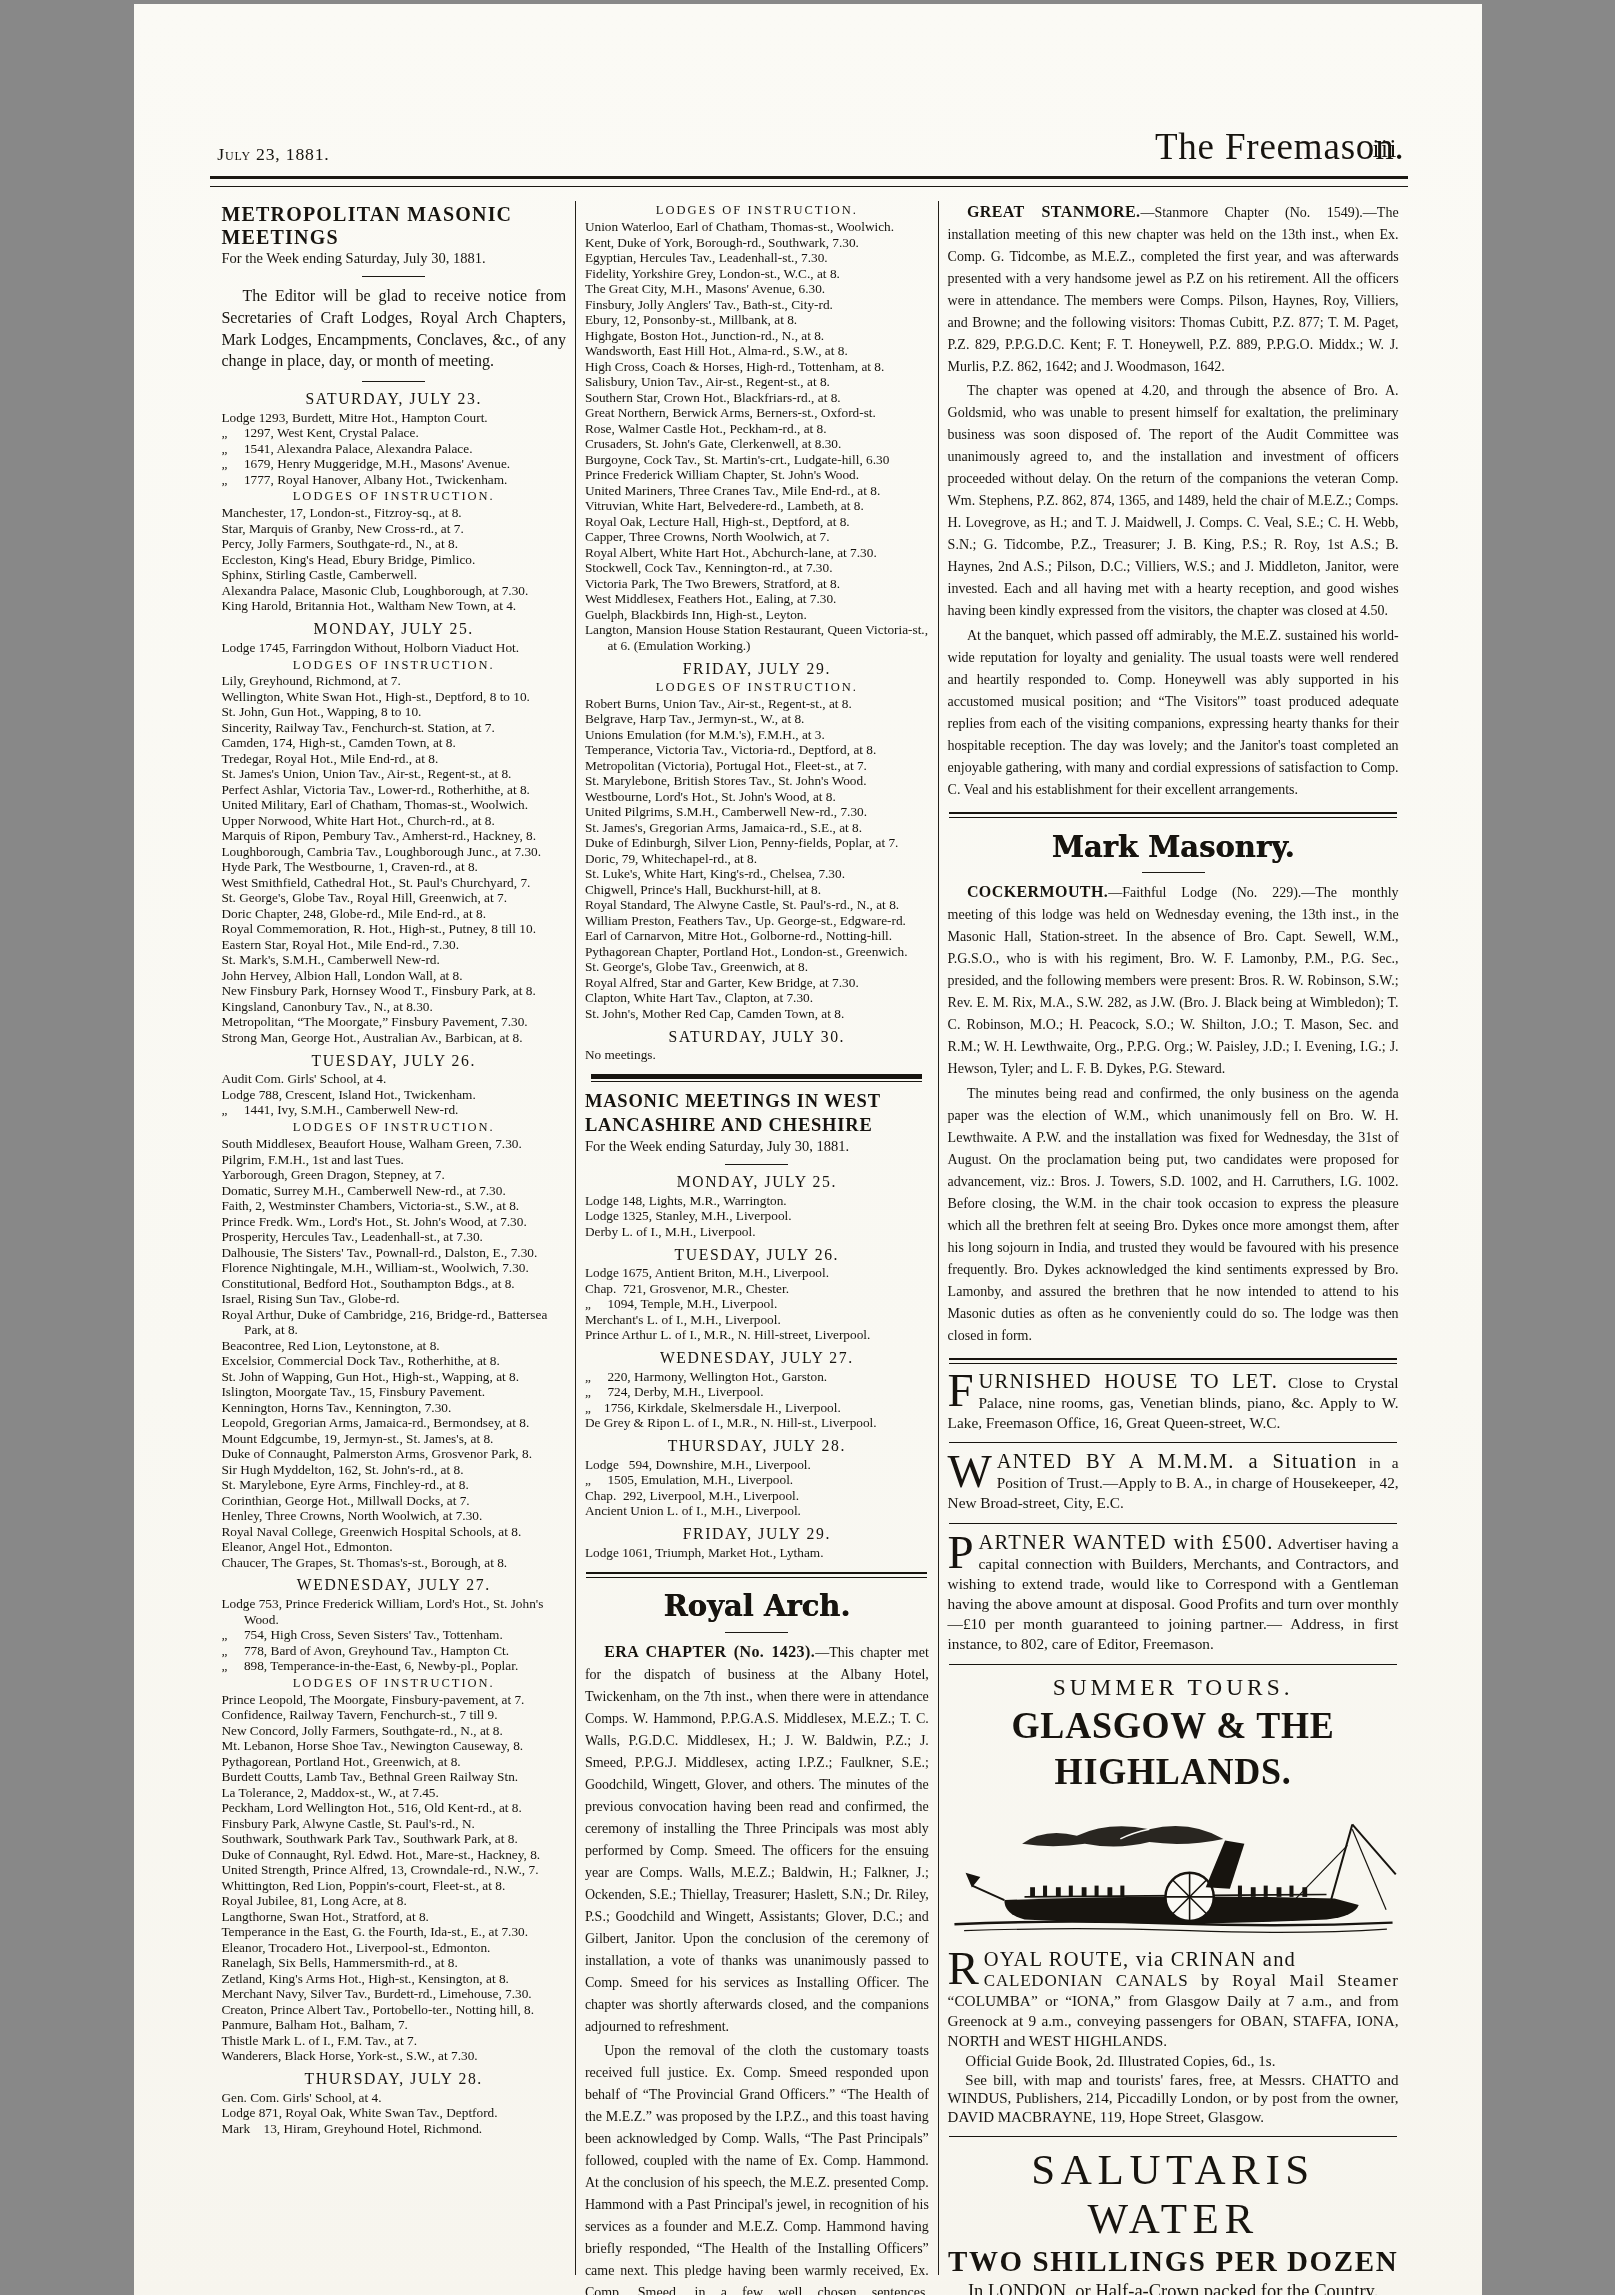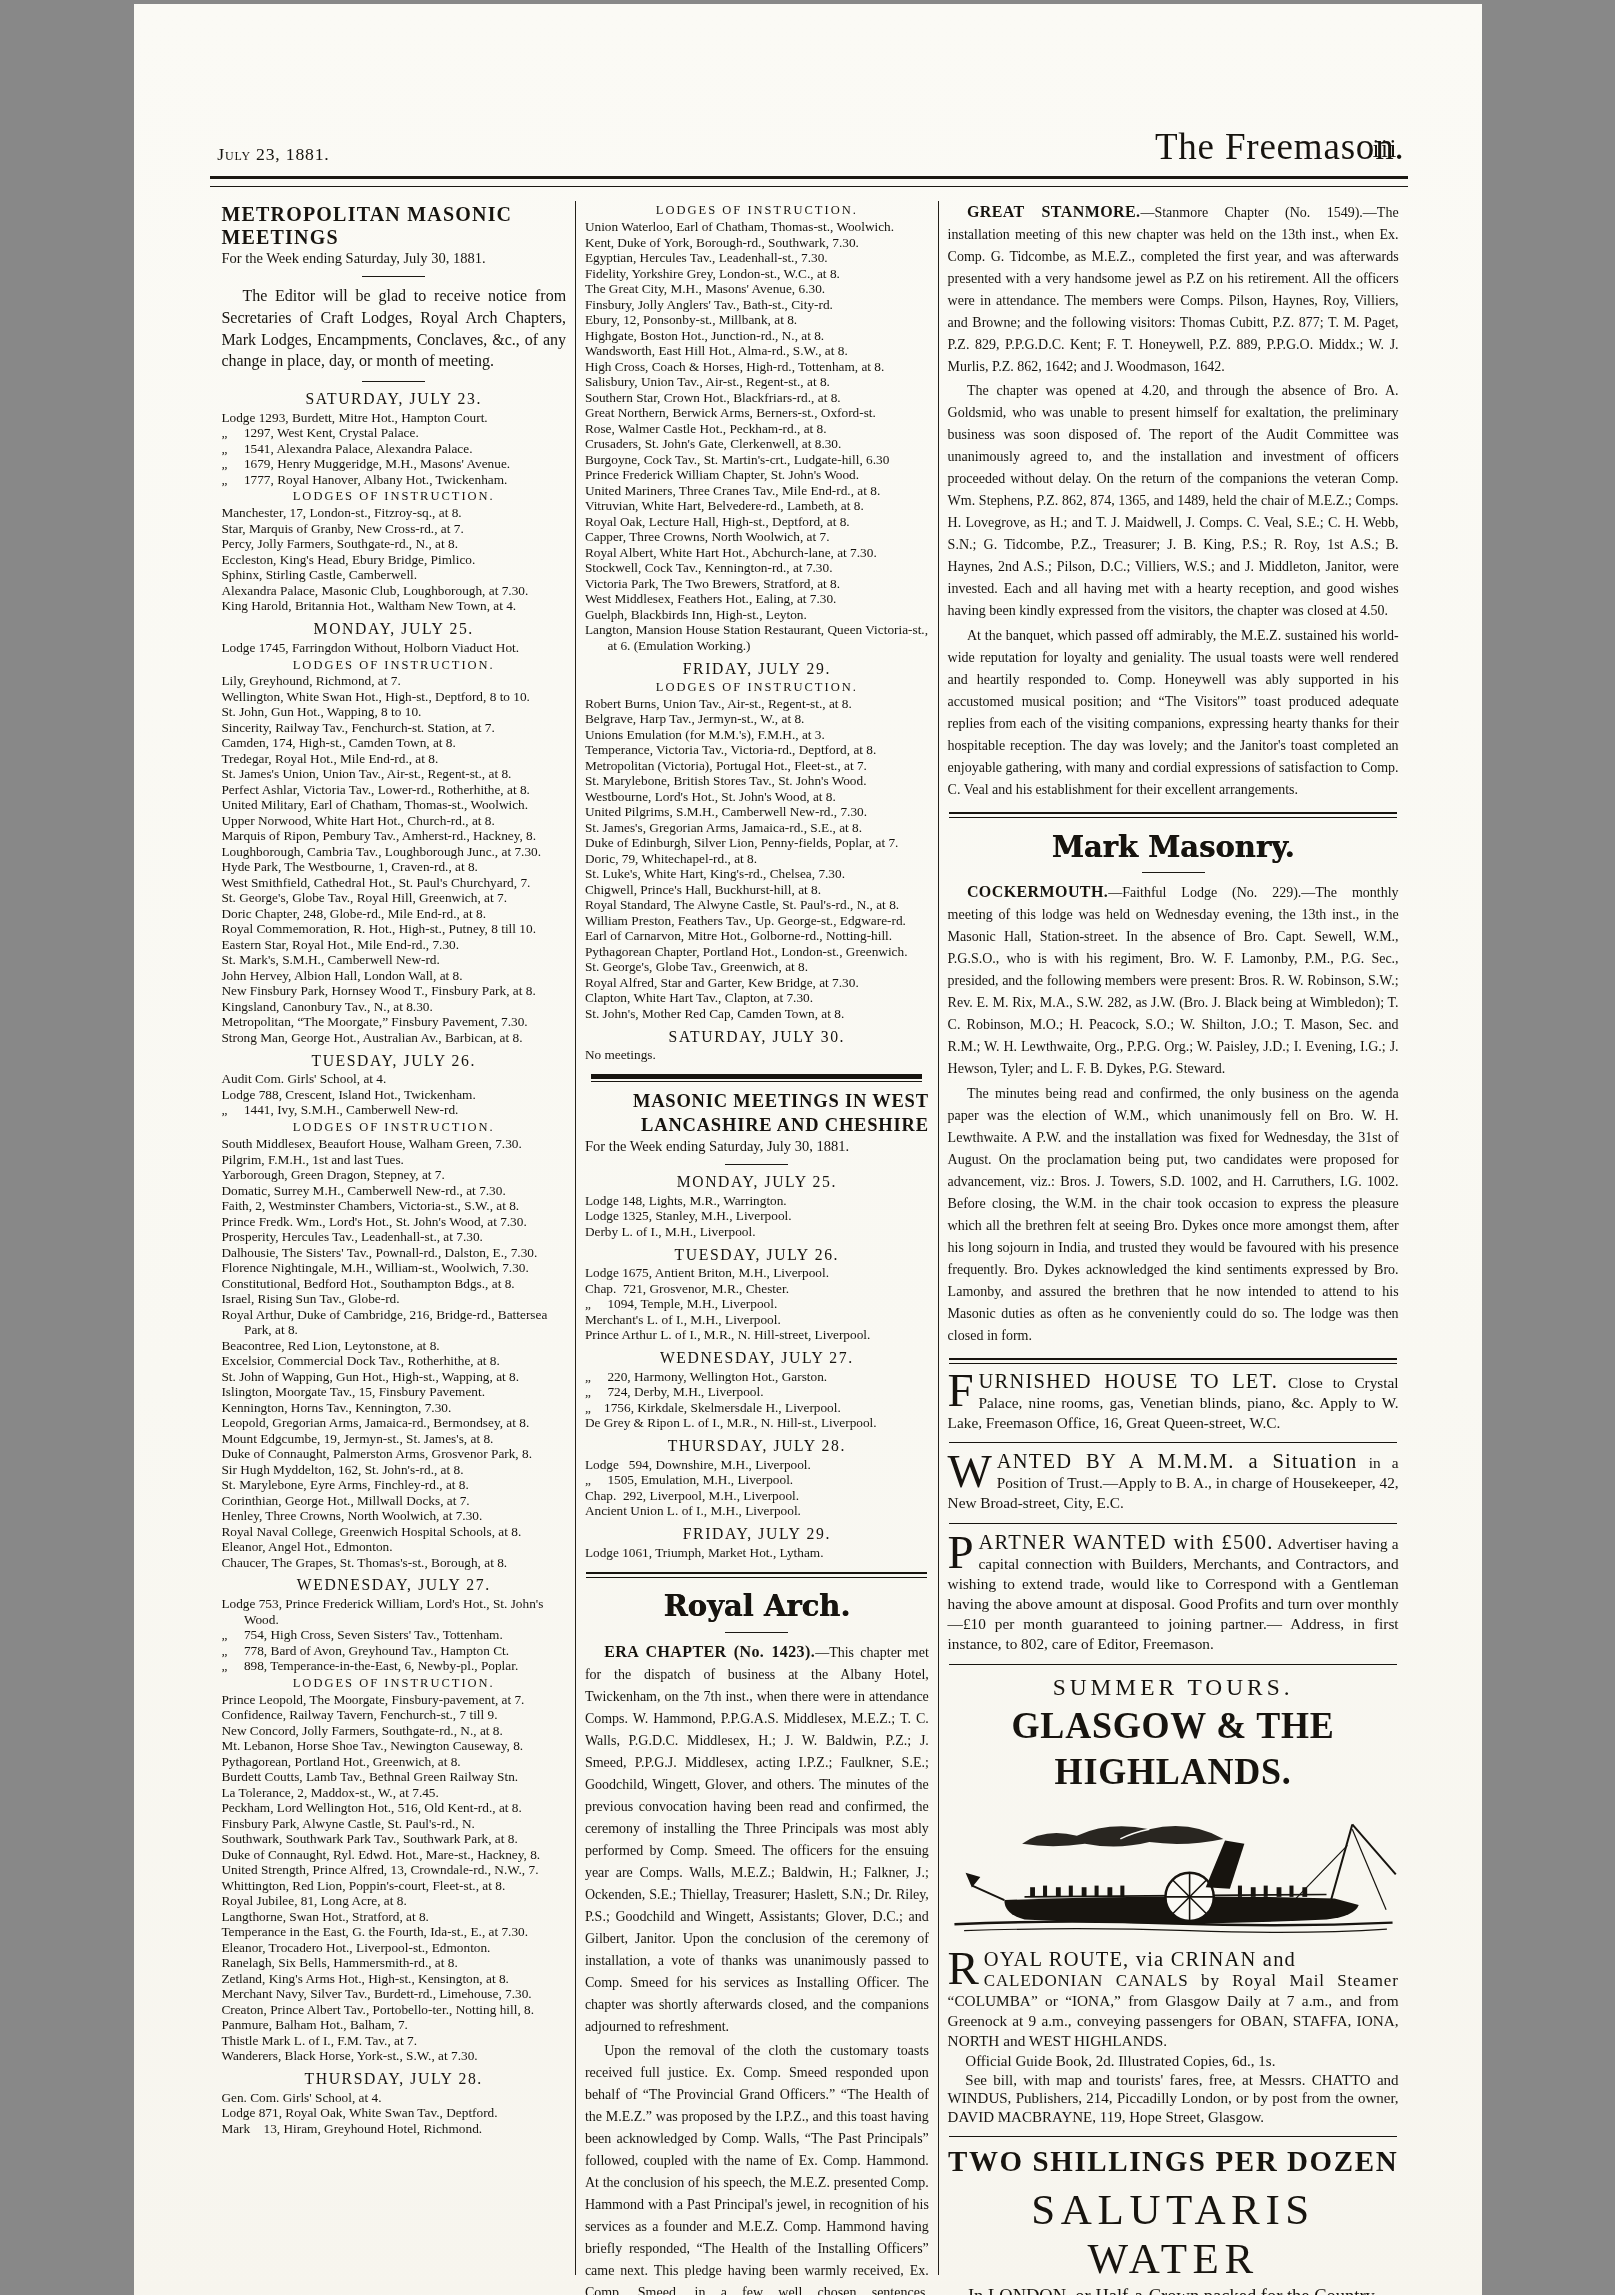--- a/index.html
+++ b/index.html
@@ -12,21 +12,21 @@
   .hdr-title{position:absolute;left:0;right:0;bottom:0;text-align:right;font-size:37px;letter-spacing:0.8px;}
   .hdr-folio{position:absolute;right:6.4px;bottom:4.8px;font-size:25px;letter-spacing:1.6px;}
   .headrule1{position:absolute;top:172px;left:76px;right:74px;border-top:3.2px solid #1b1813;}
   .headrule2{position:absolute;top:182px;left:76px;right:74px;border-top:1.6px solid #1b1813;}
   
   .cols{position:absolute;top:197px;left:79px;right:74px;bottom:24px;display:flex;}
   .col{width:487px;padding:0 8.9px;box-sizing:border-box;}
   .col+.col{border-left:1.6px solid #24201a;}
   
   .h1{font-size:20px;font-weight:bold;text-align:left;letter-spacing:1.2px;margin:1.6px 0 1.6px;}
-  .h2{font-size:18.5px;font-weight:bold;text-align:right;letter-spacing:0.8px;line-height:1.25;margin:8px 0 1.6px;}
+  .h2{font-size:18.5px;font-weight:bold;text-align:left;letter-spacing:0.8px;line-height:1.25;margin:8px 0 1.6px;}
   .sub{font-size:14.5px;text-align:left;margin:1.6px 0 0;}
   .rule-s{width:63px;border-top:1.6px solid #1b1813;margin:8.9px auto 8px;}
   .intro{font-size:16px;line-height:1.36;text-align:justify;text-indent:21px;margin:0;}
   .day{font-size:15.7px;text-align:center;letter-spacing:1.6px;margin:6.4px 0 1.6px;}
   .loi{font-size:12.5px;text-align:center;letter-spacing:2px;margin:2.4px 0 0.8px;}
   .list{margin:0;}
   .li{font-size:13.3px;line-height:15.5px;padding-left:22.6px;text-indent:-22.6px;}
   .article{font-size:14px;line-height:22px;text-align:justify;text-indent:19.3px;margin:0 0 2.4px;}
   .article .lead{font-size:16px;font-weight:bold;letter-spacing:0.4px;}
   .bl{font-family:"DejaVu Serif",serif;font-weight:bold;font-size:29px;text-align:center;
@@ -357,22 +357,22 @@
               <path d="M321 103 L279 145"></path>
             </g>
             <path d="M320 112 L344 54 L368 58 L350 114 Z" fill="#17140f"></path>
             <path d="M342 52 Q300 28 250 40 Q200 30 160 48 Q120 38 92 58 Q130 64 170 58 Q210 66 250 56 Q295 62 342 52 Z" fill="#17140f" opacity="0.92"></path>
             <path d="M250 40 Q230 44 214 52" stroke="#fbfaf5" stroke-width="2" fill="none"></path>
           </svg></div>
         <div class="ad"><span class="drop">R</span><span class="adcaps">OYAL ROUTE, via CRINAN and</span><br><span class="adcaps2">CALEDONIAN CANALS by Royal Mail Steamer</span> <span>“COLUMBA” or “IONA,” from Glasgow Daily at 7 a.m., and from Greenock at 9 a.m., conveying passengers for OBAN, STAFFA, IONA, NORTH and WEST HIGHLANDS.</span></div>
         <div class="p2 ind">Official Guide Book, 2d.  Illustrated Copies, 6d., 1s.</div>
         <div class="p2 ind">See bill, with map and tourists' fares, free, at Messrs. CHATTO and WINDUS, Publishers, 214, Piccadilly London, or by post from the owner, DAVID MACBRAYNE, 119, Hope Street, Glasgow.</div>
         <div class="rule-1"></div>
+        <div class="ctr salbig">SALUTARIS WATER</div>
         <div class="ctr twoshil">TWO SHILLINGS PER DOZEN</div>
-        <div class="ctr salbig">SALUTARIS WATER</div>
         <div class="ctr inlondon">In LONDON, or Half-a-Crown packed for the Country.</div>
         <div class="ctr tiny">GUARANTEED</div>
         <div class="ctr pure">PURE DISTILLED WATER</div>
         <div class="ctr tiny">AERATED</div>
         <div class="ctr carbonic">With Carbonic Acid and nothing else! no minerals, no impurities!</div>
         <div class="ctr orderby">Order by post.</div>
         <div class="ctr salco">SALUTARIS WATER CO., 236, FULHAM RD., LONDON, S.W.</div>
       </div>
   </div>
 </div>

